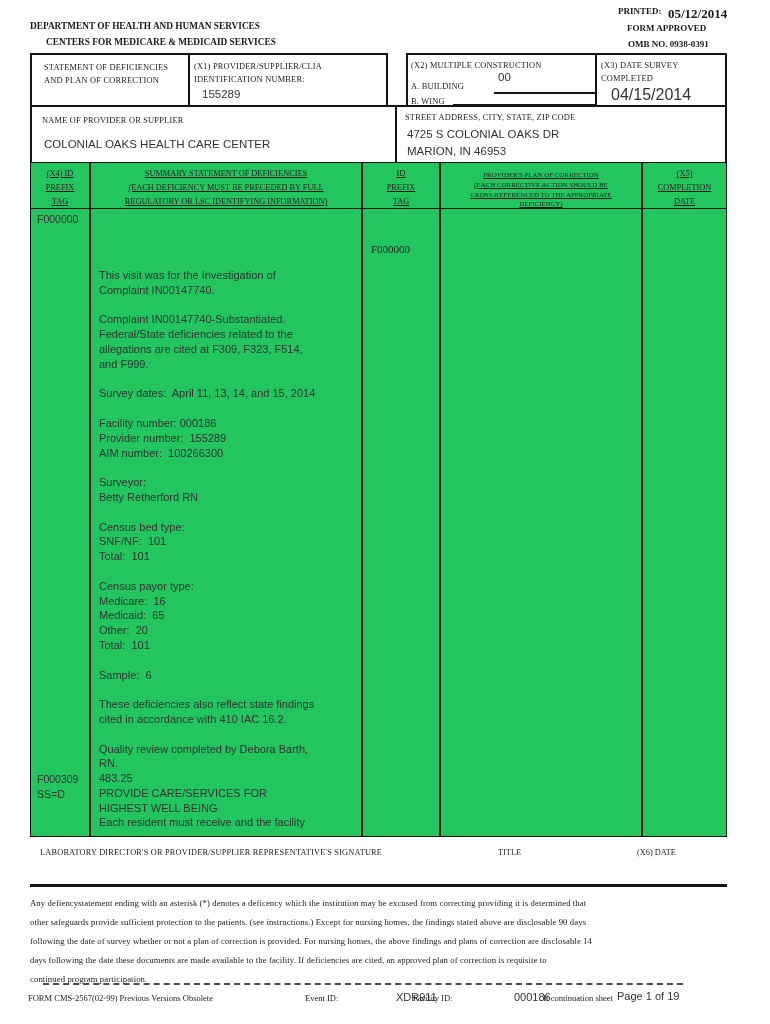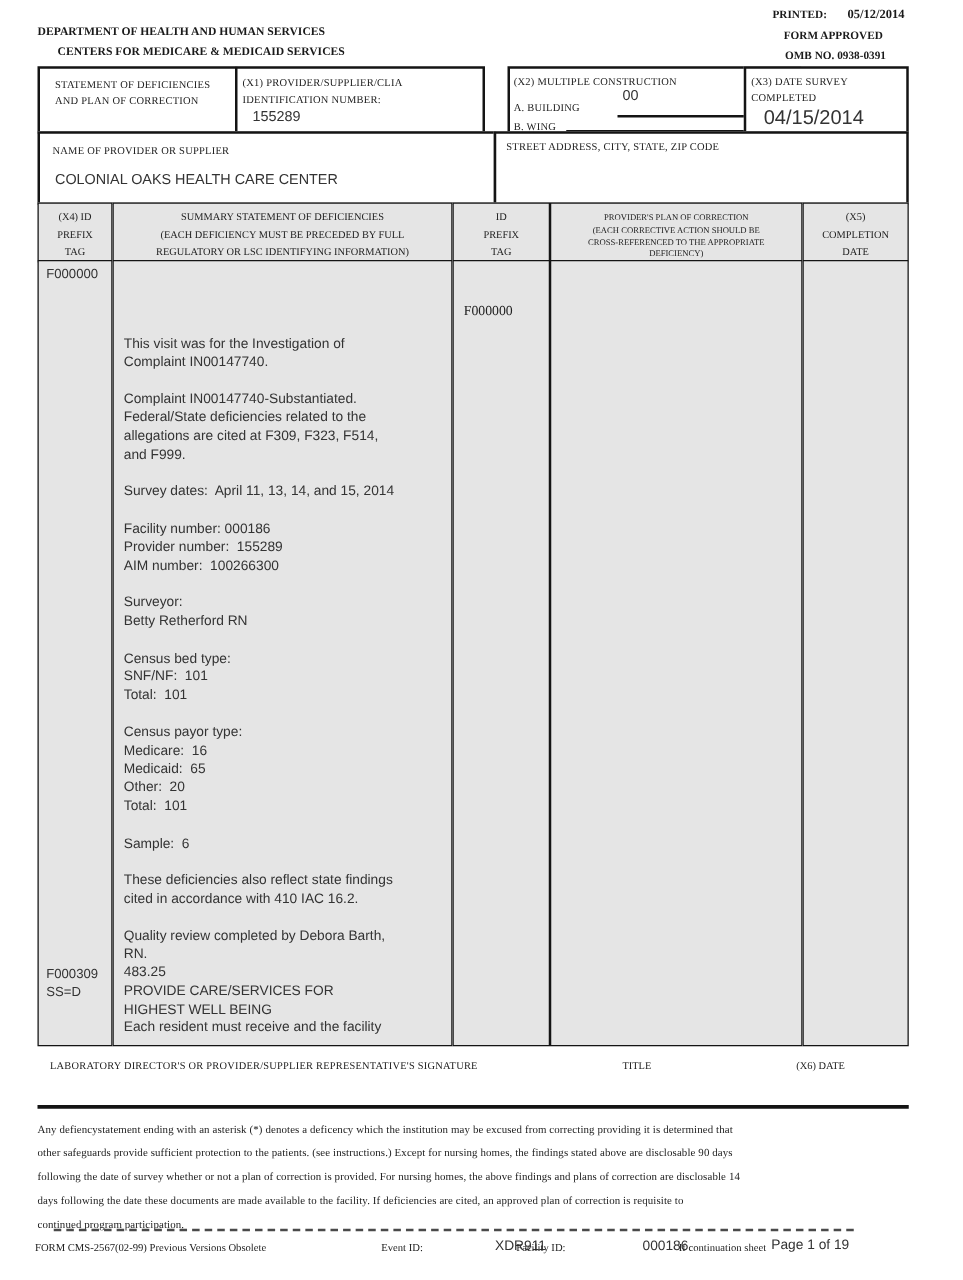--- a/index.html
+++ b/index.html
@@ -5,39 +5,39 @@
   html,body{margin:0;padding:0;}
   body{
     width:770px;height:1024px;position:relative;background:#ffffff;
     font-family:"Liberation Serif", serif;color:#1a1a1a;overflow:hidden;
   }
   .abs{position:absolute;}
   .serif{font-family:"Liberation Serif", serif;}
   .sans{font-family:"Liberation Sans", sans-serif;}
   .bold{font-weight:bold;}
   .box{position:absolute;border:2px solid #141414;box-sizing:border-box;background:#fff;}
-  .cell{position:absolute;border:1.6px solid #141414;box-sizing:border-box;background:#e5e5e5;}
+  .cell{position:absolute;border:1.6px solid #141414;box-sizing:border-box;background:#22c55e;text-decoration:underline;}
   .lbl{font-size:8.4px;letter-spacing:.2px;color:#222;line-height:13px;white-space:pre-line;}
   .val{font-size:11.5px;color:#333;}
   .center{text-align:center;}
   .bodytext{font-size:11px;line-height:14.8px;color:#333;white-space:pre-wrap;}
   .hline{position:absolute;background:#141414;}
   .uline{position:absolute;border-bottom:2.4px solid #141414;}
   .dashline{position:absolute;border-top:2px dashed #4a4a4a;}
   .hdrcell-lines{white-space:pre-line;line-height:14px;font-size:8.3px;color:#222;}
   .plan-lines{white-space:pre-line;line-height:9.8px;font-size:6.9px;color:#222;}
   .disclaimer{font-size:8.7px;line-height:18.9px;color:#222;white-space:pre-line;letter-spacing:.1px;}
   .footlbl{font-size:8.5px;color:#222;}
   .footval{font-size:11px;color:#333;margin-left:44px;}
 </style>
 </head>
 <body>
 
 <div class="abs serif bold" style="left:618px;top:6px;font-size:9px;">PRINTED:</div>
-<div class="abs serif bold" style="left:668px;top:6px;font-size:10px;margin-left:10px;">05/12/2014</div>
+<div class="abs serif bold" style="left:668px;top:6px;font-size:13px;">05/12/2014</div>
 <div class="abs serif bold" style="left:627px;top:23px;font-size:9px;">FORM APPROVED</div>
 <div class="abs serif bold" style="left:628px;top:39px;font-size:9px;">OMB NO. 0938-0391</div>
 <div class="abs serif bold" style="left:30px;top:21px;font-size:9.3px;">DEPARTMENT OF HEALTH AND HUMAN SERVICES</div>
 <div class="abs serif bold" style="left:46px;top:37px;font-size:9.3px;">CENTERS FOR MEDICARE &amp; MEDICAID SERVICES</div>
 
 <div class="box" style="left:30px;top:53px;width:160px;height:54px;">
   <div class="abs lbl" style="left:12px;top:6px;">STATEMENT OF DEFICIENCIES
 AND PLAN OF CORRECTION</div>
 </div>
 
@@ -62,20 +62,22 @@
   <div class="abs sans" style="left:14px;top:31px;font-size:16px;color:#333;">04/15/2014</div>
 </div>
 
 <div class="box" style="left:30px;top:105px;width:367px;height:59px;">
   <div class="abs lbl" style="left:10px;top:7px;">NAME OF PROVIDER OR SUPPLIER</div>
   <div class="abs sans val" style="left:12px;top:31px;">COLONIAL OAKS HEALTH CARE CENTER</div>
 </div>
 
 <div class="box" style="left:395px;top:105px;width:332px;height:59px;">
   <div class="abs lbl" style="left:8px;top:4px;">STREET ADDRESS, CITY, STATE, ZIP CODE</div>
+  <div class="abs sans val" style="left:10px;top:19px;line-height:17px;white-space:pre-line;">4725 S COLONIAL OAKS DR
+MARION, IN 46953</div>
 </div>
 
 <div class="cell" style="left:30px;top:162px;width:60px;height:48px;">
   <div class="hdrcell-lines center" style="padding-top:4px;">(X4) ID
 PREFIX
 TAG</div>
 </div>
 <div class="cell" style="left:90px;top:162px;width:272px;height:48px;">
   <div class="hdrcell-lines center" style="padding-top:4px;">SUMMARY STATEMENT OF DEFICIENCIES
 (EACH DEFICIENCY MUST BE PRECEDED BY FULL

